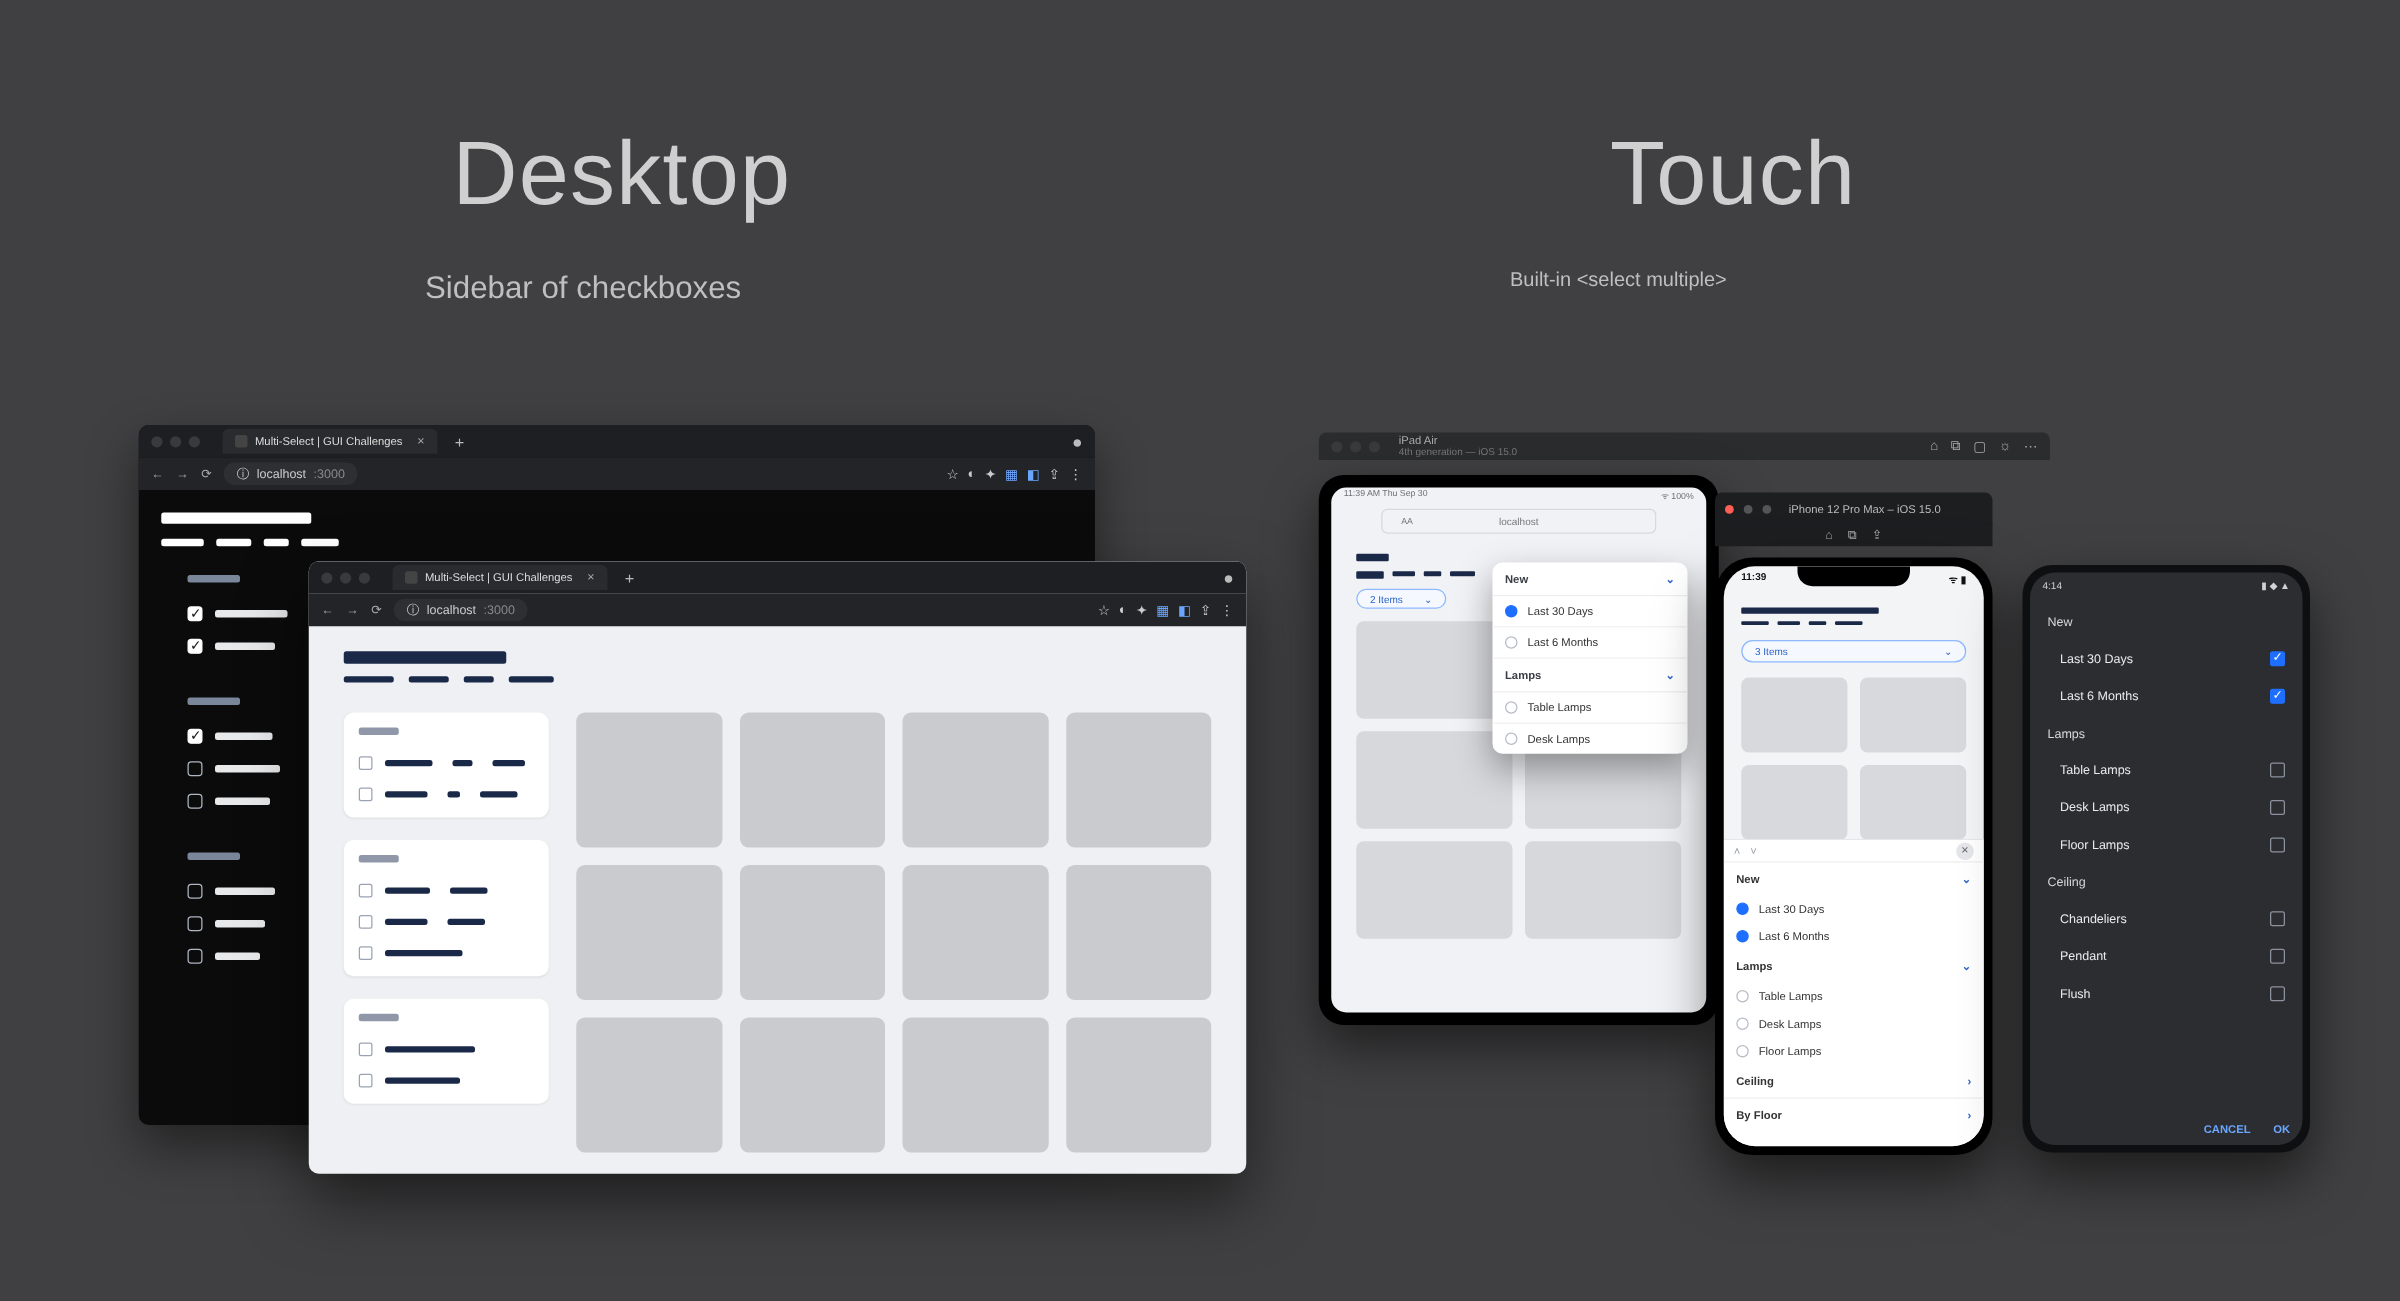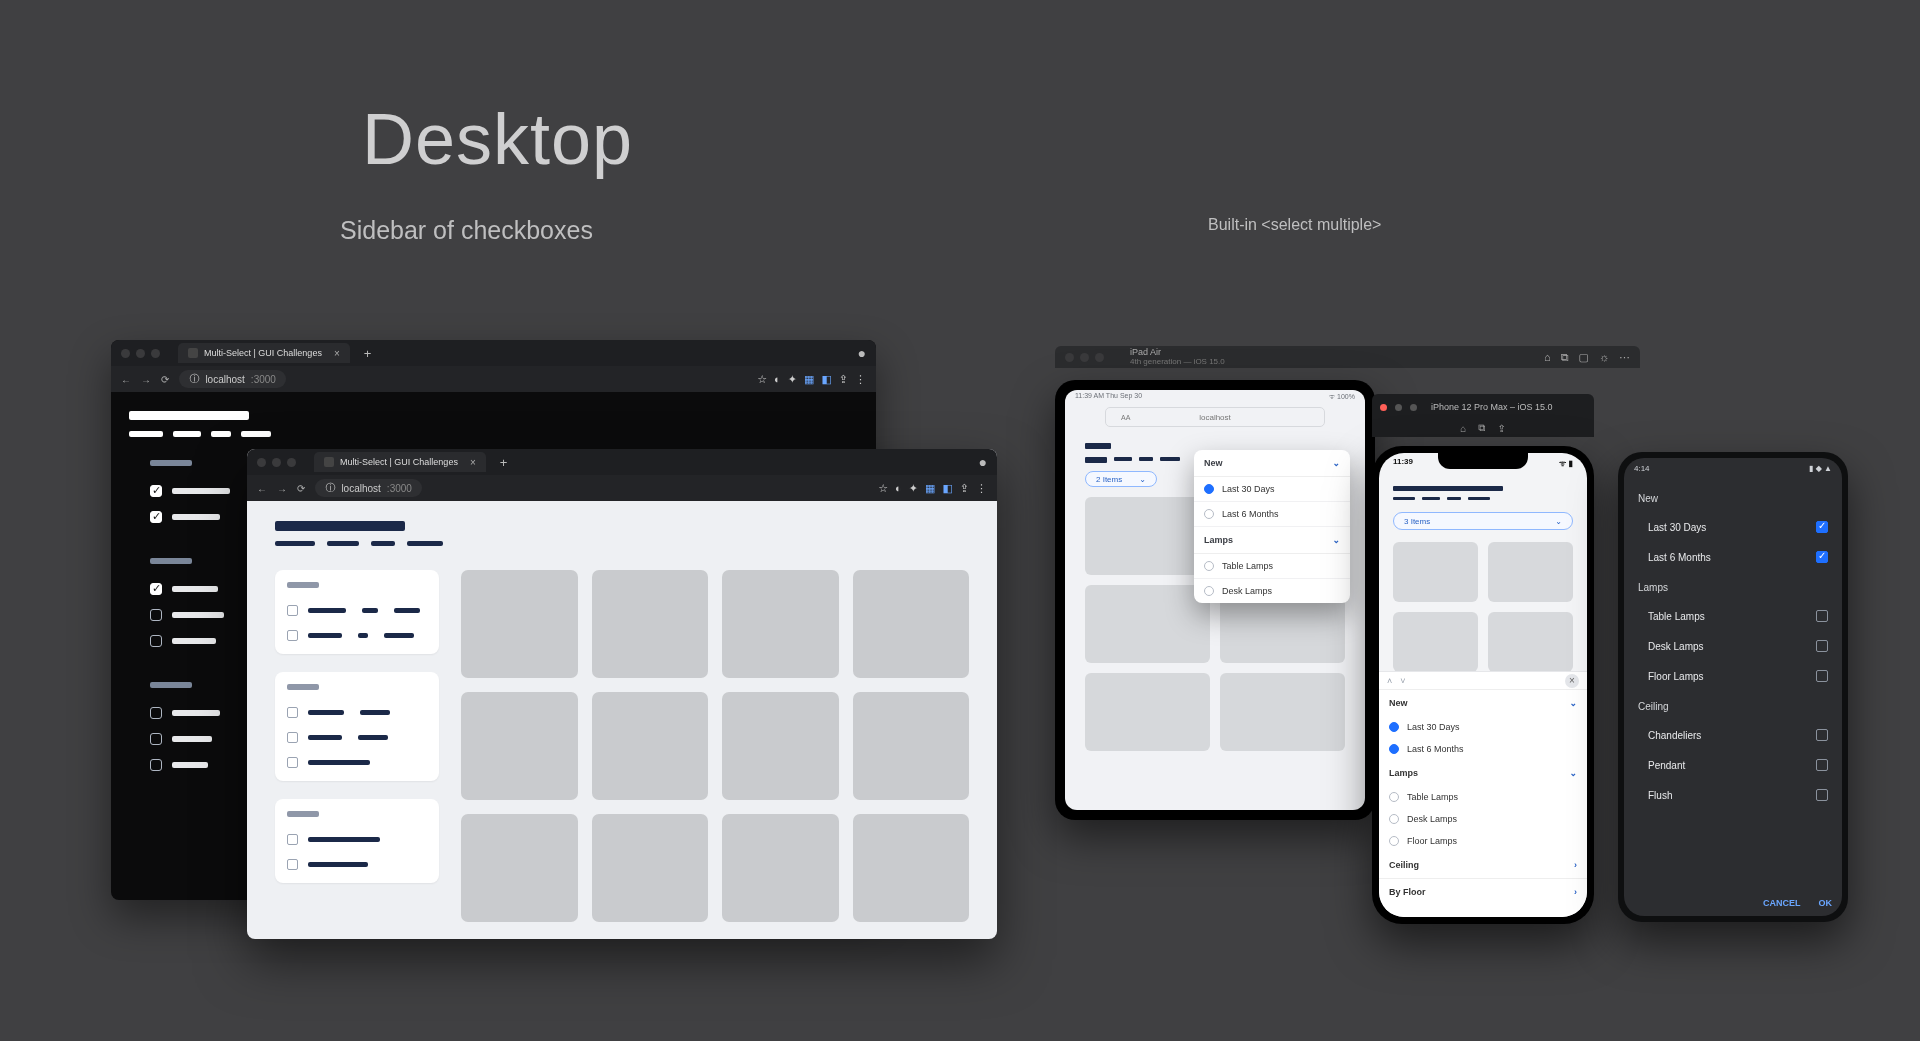--- a/index.html
+++ b/index.html
@@ -72,21 +72,21 @@
   .clab2 { height:5px; background:#1b2948; border-radius:2px; margin-left:6px;}
 
   .grid { flex:1; display:grid; grid-template-columns:repeat(4,1fr); gap:14px;}
   .tile { background:#c9cbce; border-radius:7px; height:108px;}
 
   
   .ipad-win {
     position:absolute; left:1055px; top:346px; width:585px; height:22px; background:#2b2c2e; border-radius:6px 6px 0 0;
     display:flex; align-items:center; padding:0 10px; gap:8px; color:#aaa; font-size:9px;
   }
-  .ipad-win .meta { margin-left:18px; line-height:10px;}
+  .ipad-win .meta { margin-left:7px; line-height:10px;}
   .ipad-win .meta .sub { color:#777; font-size:8px;}
   .ipad-win .ricons{ margin-left:auto; display:flex; gap:10px; font-size:11px;}
 
   .ipad {
     position:absolute; left:1055px; top:380px; width:320px; height:440px;
     background:#000; border-radius:20px; padding:10px; box-shadow:0 18px 40px rgba(0,0,0,.5);
   }
   .ipad-screen { width:100%; height:100%; background:#f1f2f5; border-radius:12px; overflow:hidden; position:relative;}
   .ipad-status { height:14px; display:flex; justify-content:space-between; padding:2px 10px 0; font-size:7px; color:#6b6f76;}
   .ipad-url { height:20px; margin:3px 40px 6px; border:1px solid #d7d9dd; border-radius:5px; display:flex; align-items:center; justify-content:center; font-size:8px; color:#777;}
@@ -164,20 +164,21 @@
   .favicon{ width:10px; height:10px; border-radius:2px; background:#444; display:inline-block;}
 </style>
 </head>
 <body>
 
 <div class="canvas">
 
   <div class="col-title" style="left:362px; top:98px; font-size:72px;">Desktop</div>
   <div class="col-sub" style="left:340px; top:216px; font-size:25px;">Sidebar of checkboxes</div>
 
+  <div class="col-title" style="left:1288px; top:98px; font-size:72px;">Touch</div>
   <div class="col-sub" style="left:1208px; top:216px; font-size:16px;">Built-in &lt;select multiple&gt;</div>
 
   <div class="desk-back">
     <div class="chrome-bar">
       <div class="dots">
         <div class="dot"></div>
           <div class="dot"></div>
           <div class="dot"></div>
       </div>
       <div class="tab">

